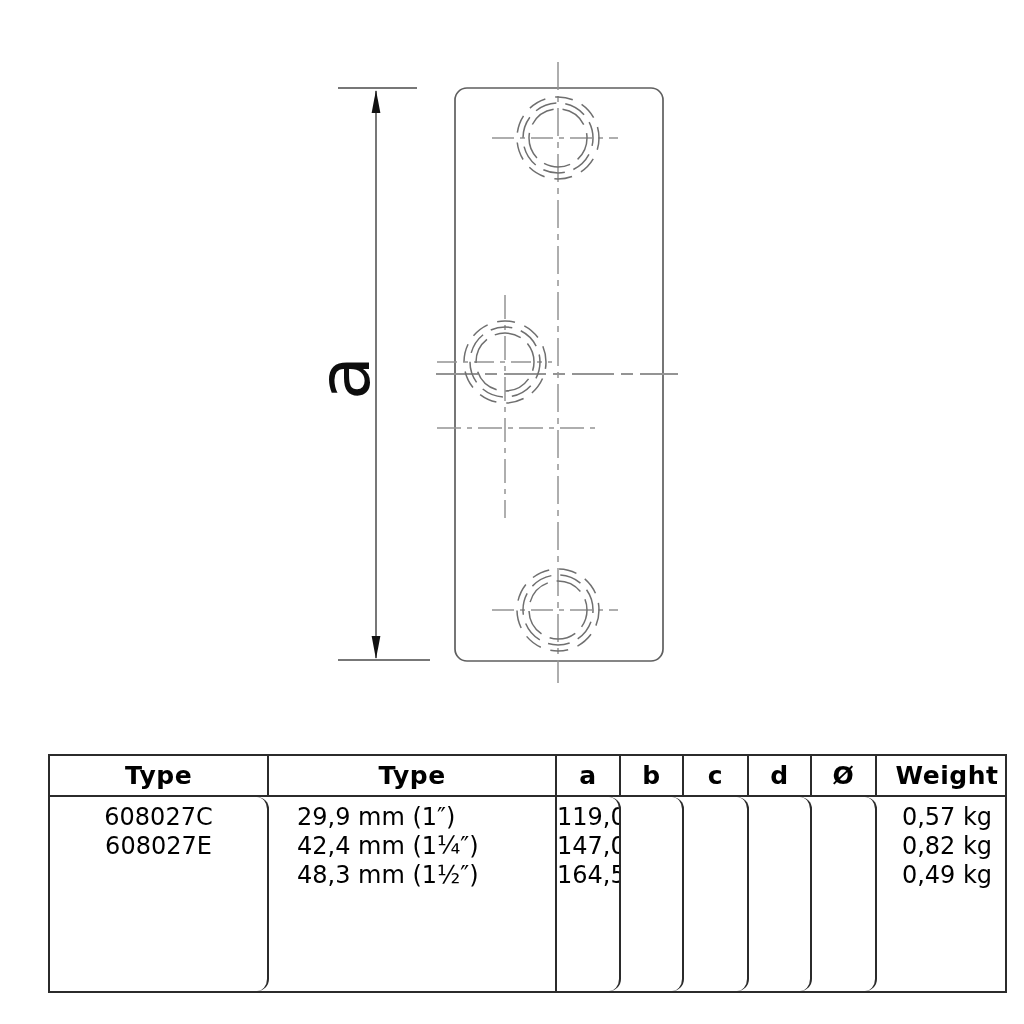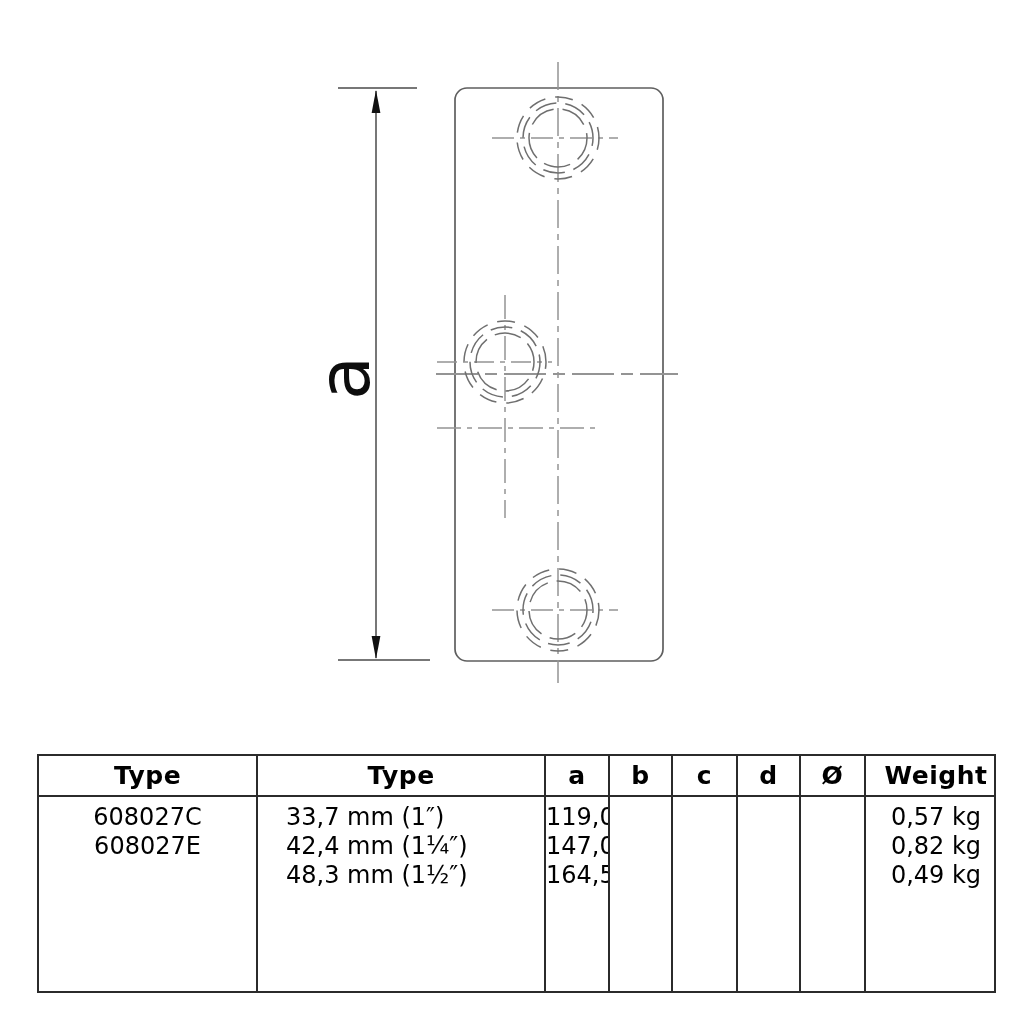--- a/index.html
+++ b/index.html
@@ -9,21 +9,21 @@
     height:1024px;
     background:#ffffff;
     font-family:"DejaVu Sans","Liberation Sans",sans-serif;
     color:#000;
     overflow:hidden;
   }
   .drawing-svg{position:absolute;left:0;top:0;}
   
   .spec-table{
     position:absolute;
-    left:37px;
+    left:48px;
     top:754px;
     width:959px;
     height:239px;
     box-sizing:border-box;
     border:2px solid #2b2b2b;
     display:grid;
     grid-template-columns:219px 288px 64px 63px 65px 63px 65px 1fr;
     grid-template-rows:41px 1fr;
     background:#fff;
   }
@@ -44,21 +44,21 @@
   }
   .td{
     padding-top:6px;
     font-size:24px;
   }
   .td .line{
     height:29px;
     line-height:29px;
     white-space:nowrap;
   }
-  .td.center{text-align:center;}
+  .td.center{text-align:center;border-radius:12px;}
   .td.left{padding-left:28px;text-align:left;}
 </style>
 </head>
 <body>
 
 <div class="canvas">
 
   <svg class="drawing-svg" width="1024" height="740" viewBox="0 0 1024 740">
 
     <rect x="455" y="88" width="208" height="573" rx="12" ry="12" fill="none" stroke="#5f5f5f" stroke-width="1.7"></rect>
@@ -126,21 +126,21 @@
       </div>
     <div class="cell th last">
         <span>Weight</span>
       </div>
 
     <div class="cell td center">
       <div class="line">608027C</div>
       <div class="line">608027E</div>
     </div>
     <div class="cell td left">
-      <div class="line">33,7 mm (1″)</div>
+      <div class="line">29,9 mm (1″)</div>
       <div class="line">42,4 mm (1¼″)</div>
       <div class="line">48,3 mm (1½″)</div>
     </div>
     <div class="cell td center">
       <div class="line">119,0</div>
       <div class="line">147,0</div>
       <div class="line">164,5</div>
     </div>
     <div class="cell td center">
       <div class="line"></div>

